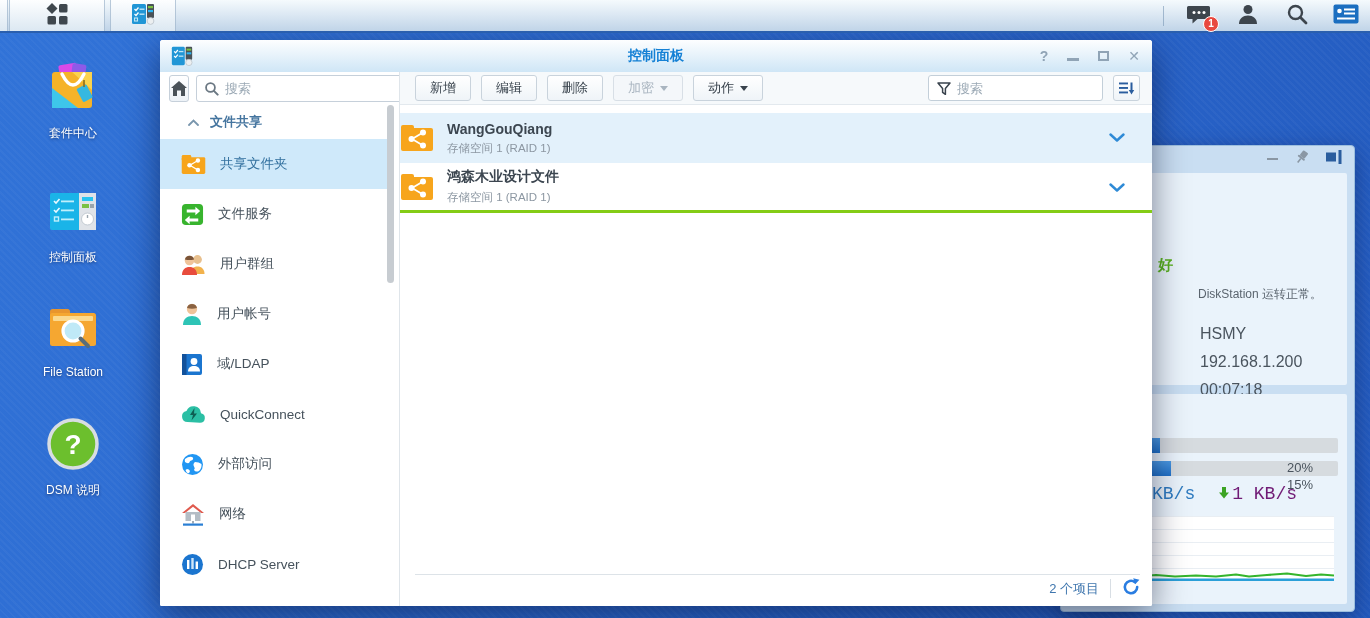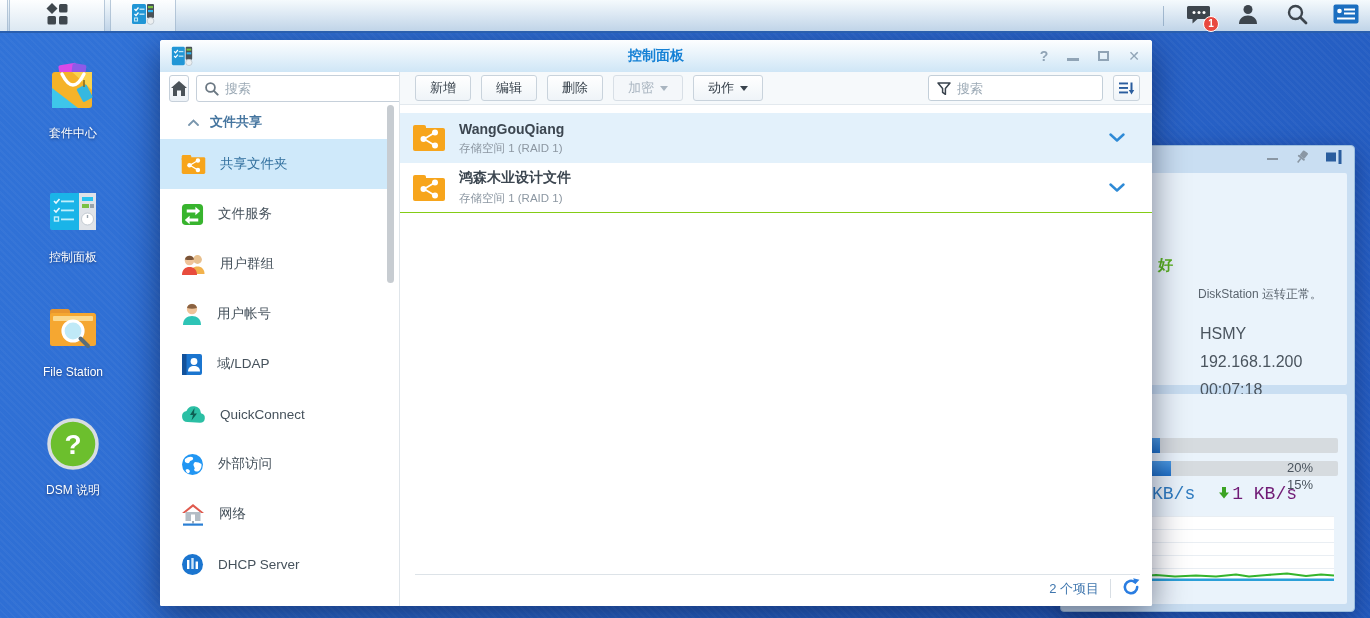--- a/index.html
+++ b/index.html
@@ -102,23 +102,23 @@
     border-top:5px solid currentColor; margin-top:1px; }
   .tspacer{ flex:1; }
   .filter-box{ width:175px; height:26px; border:1px solid #c3cfd9; border-radius:3px; background:#fff;
     display:flex; align-items:center; gap:6px; padding:0 8px; }
   .filter-box input{ border:none; outline:none; flex:1; min-width:0; font-size:13px; font-family:inherit; color:#3c4650; }
   .filter-box input::placeholder{ color:#9aa8b4; }
   .sort-btn{ width:27px; height:26px; border:1px solid #c9d3dc; border-radius:3px;
     background:linear-gradient(#ffffff,#eff4f8); display:flex; align-items:center; justify-content:center; cursor:pointer; }
 
   .list{ margin-top:8px; }
-  .row{ height:50px; display:flex; align-items:center; padding-left:12px; position:relative; cursor:pointer; }
+  .row{ height:50px; display:flex; align-items:center; position:relative; cursor:pointer; }
   .row.selected{ background:#e3f1fb; }
-  .row.bordered{ border-bottom:1px solid #84cc16; }
+  .row.bordered{ border-bottom:3px solid #84cc16; }
   .row-icon{ margin-right:13px; flex:0 0 auto; }
   .row-name{ font-size:14px; font-weight:bold; color:#3c4650; }
   .row-sub{ font-size:11.5px; color:#8c97a2; margin-top:4px; }
   .row-chevron{ position:absolute; right:27px; top:20px; }
 
   .statusbar{ position:absolute; left:15px; right:12px; bottom:4px; height:28px;
     border-top:1px solid #dde3e8; display:flex; align-items:center; justify-content:flex-end; gap:11px; }
   .status-count{ font-size:13px; color:#3f76ae;margin-left:6px; }
   .status-sep{ width:1px; height:19px; background:#d8dee4; }
 </style>

